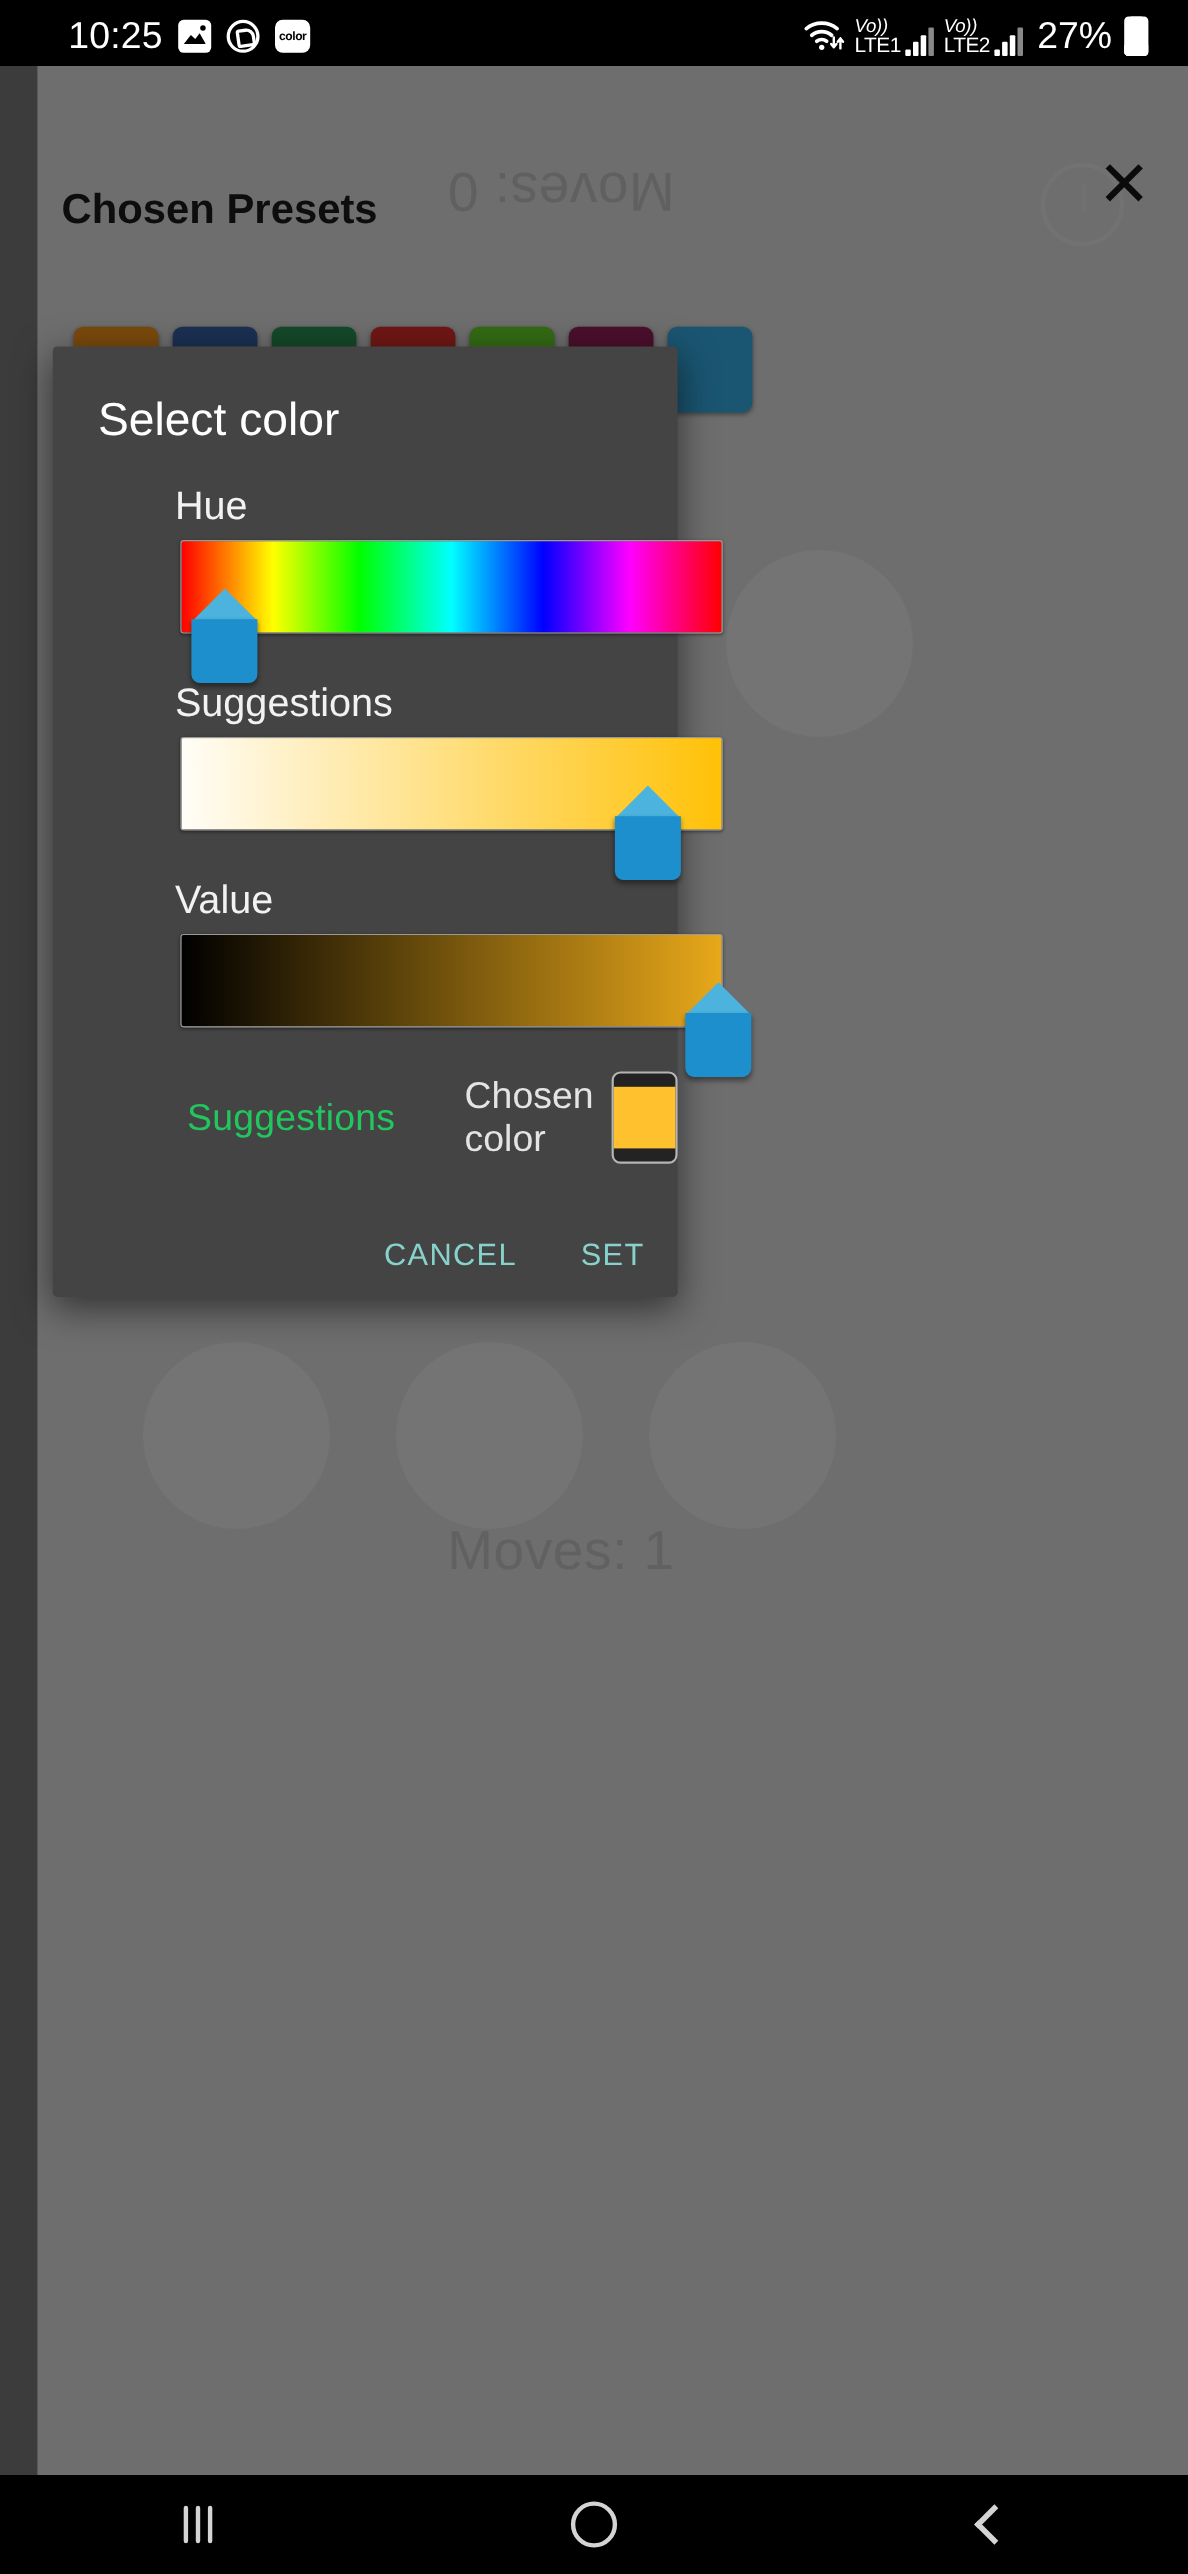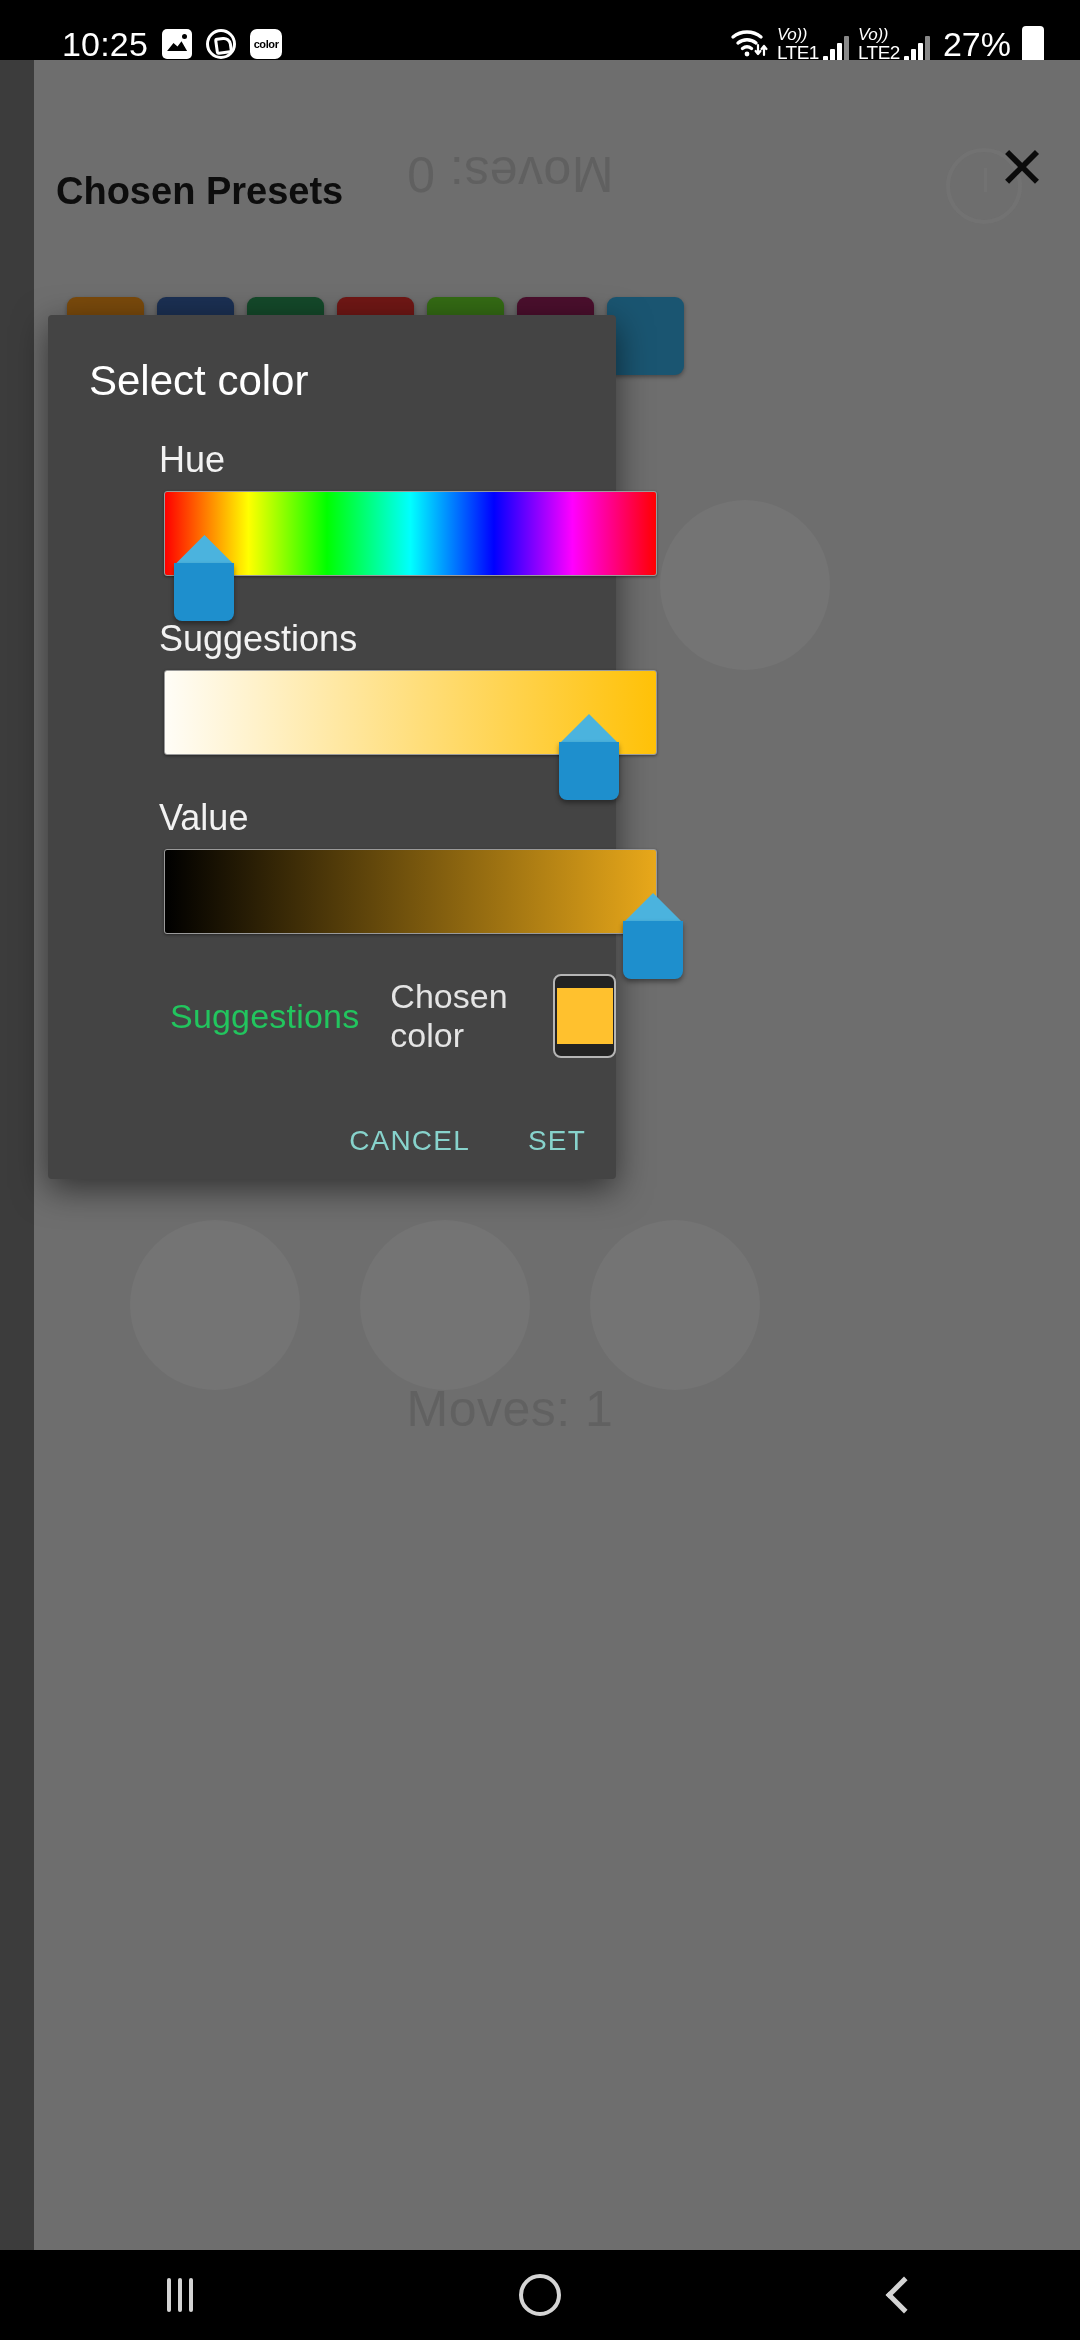--- a/index.html
+++ b/index.html
@@ -1,21 +1,21 @@
 <!DOCTYPE html>
 <html><head>
 <meta charset="utf-8">
 <style>
   * { margin:0; padding:0; box-sizing:border-box; }
   html,body { width:1080px; height:2340px; background:#000; overflow:hidden; }
   body { font-family:"Liberation Sans", sans-serif; -webkit-font-smoothing:antialiased; }
 
   
   #statusbar{
-    position:absolute; left:0; top:14px; width:1080px; height:60px;
+    position:absolute; left:0; top:3px; width:1080px; height:60px;
     background:#000; color:#fff; display:flex; align-items:center;
   }
   #sb-left{ display:flex; align-items:center; gap:14px; margin-left:62px; }
   #sb-clock{ font-size:34px; letter-spacing:0.2px; font-weight:400; }
   .sb-appicon{ width:30px; height:30px; display:flex; align-items:center; justify-content:center; }
   #icon-photos{ background:#fff; border-radius:5px; position:relative; }
   #icon-photos:after{
     content:""; position:absolute; left:5px; top:8px; width:20px; height:14px;
     background:#000; clip-path:polygon(0% 100%,32% 42%,52% 68%,72% 30%,100% 100%);
   }
@@ -147,21 +147,21 @@
   #val-track{ background:linear-gradient(to right,#000000 0%,#e8a81a 100%); }
   #val-thumb{ left:474px; top:43px; }
 
   #bottom-row{
     position:absolute; left:0; top:653px; width:100%; height:96px; display:flex;
     align-items:center;
   }
   #suggestions-btn{
     margin-left:122px; font-size:34px; color:#9cb7e8; letter-spacing:0.2px;
   }
-  #chosen-label{ margin-left:31px; font-size:34px; color:#e4e4e4; }
+  #chosen-label{ margin-left:63px; font-size:34px; color:#e4e4e4; }
   #chosen-swatch{
     margin-left:15px; width:84px; height:84px; border-radius:8px;
     background:#232323; border:2px solid #b5b5b5;
     display:flex; align-items:center; justify-content:center;
   }
   #chosen-inner{ width:56px; height:56px; background:#FFC12E; }
 
   #dialog-actions{
     position:absolute; right:30px; bottom:22px; display:flex; align-items:center; gap:58px;
   }

